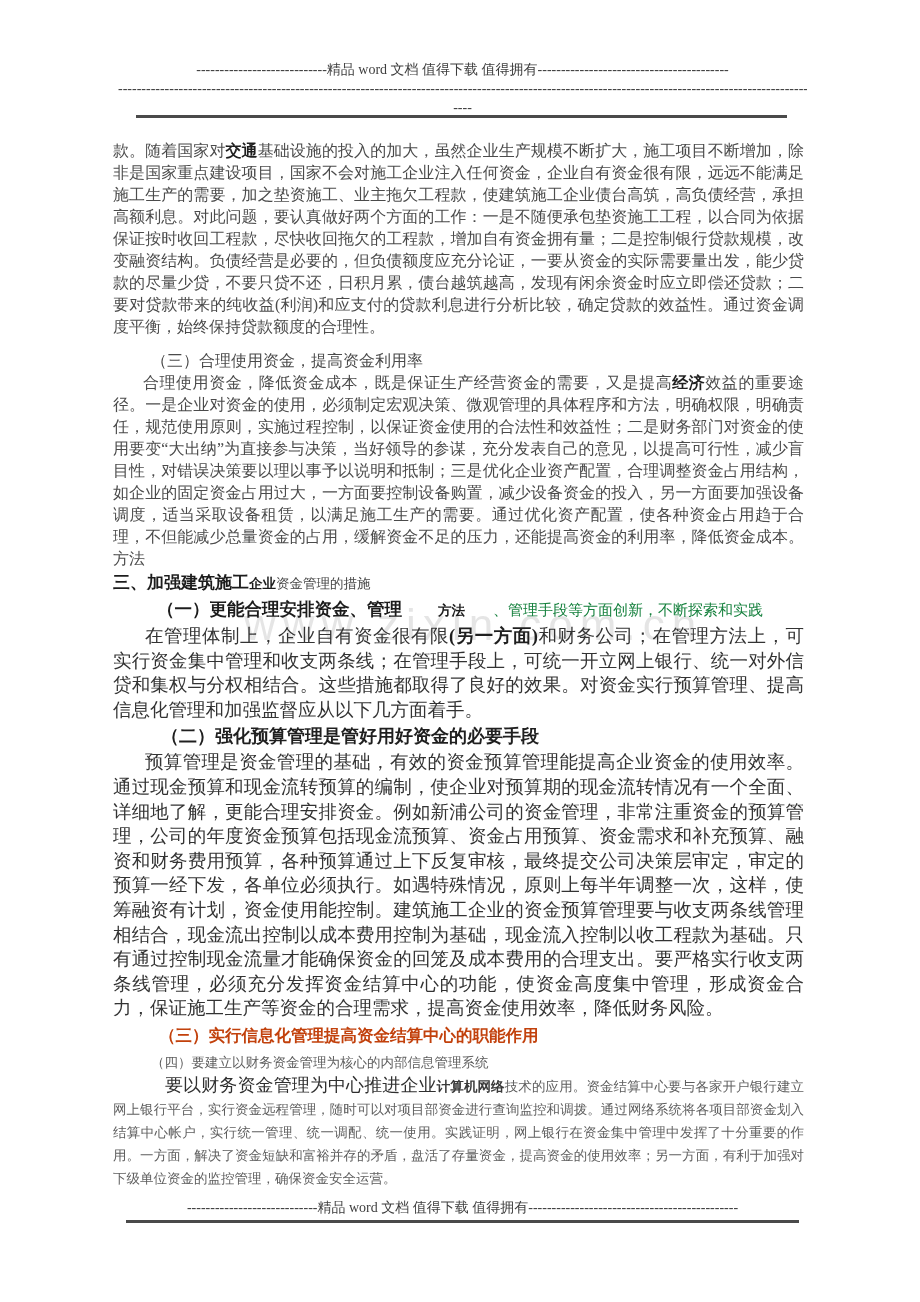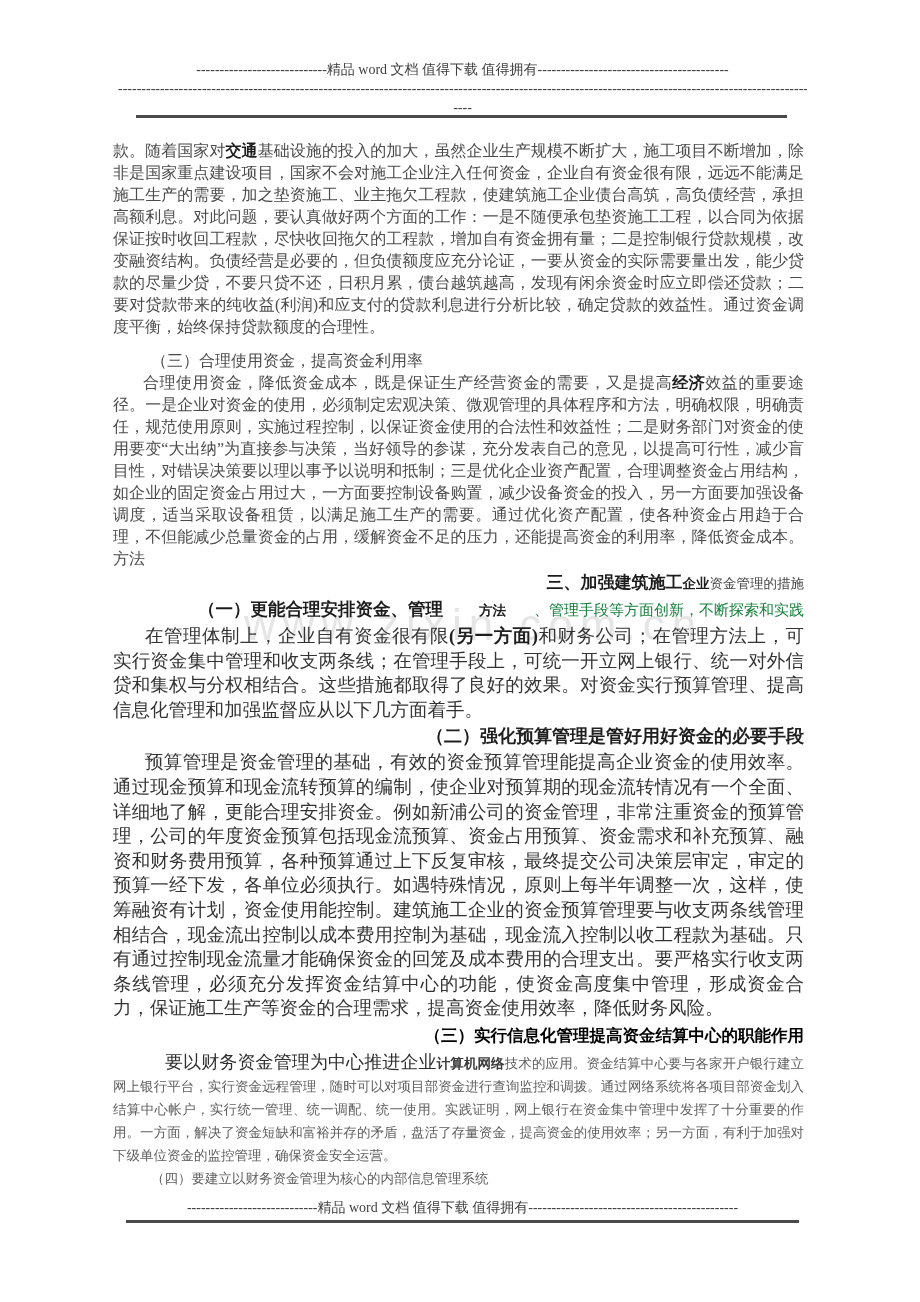--- a/index.html
+++ b/index.html
@@ -21,38 +21,38 @@
   .hdr{
     position:absolute;left:118px;right:113px;top:60px;z-index:1;
     text-align:center;color:#3e3e3e;font-size:14px;line-height:19px;
   }
   .hdr-rule{
     position:absolute;left:136px;right:133px;top:115px;z-index:1;
     border-top:3px solid #4a4a4a;
   }
   .hline2{white-space:nowrap;overflow:hidden;}
   .content{position:absolute;left:113px;right:116px;top:140px;z-index:1;}
-  p{margin:0;padding:0;text-align:right;}
+  p{margin:0;padding:0;}
   .t14{font-size:16px;line-height:22px;color:#4b4b4b;text-align:justify;}
   .t18{font-size:18.5px;line-height:24.6px;color:#333333;text-align:justify;}
   .t13{font-size:13.5px;line-height:23px;color:#5e5e5e;text-align:justify;}
   .ind-p2{text-indent:38px;margin-top:12px;}
   .ind-p3{text-indent:30px;}
   .ind-p4{text-indent:32px;}
   .ind-p6{text-indent:52px;}
   .ind-p7{text-indent:38px;}
   .bold{font-weight:bold;color:#1f1f1f;}
   .h1{font-size:17px;font-weight:bold;color:#1c1c1c;line-height:25px;}
   .h1 .mid{font-size:13.5px;}
   .h1 .tail{font-size:13.5px;font-weight:normal;color:#474747;}
   .h2{font-size:17.5px;font-weight:bold;color:#1c1c1c;line-height:27px;text-indent:44px;}
   .h2 .mid{font-size:13.5px;margin-left:36px;}
   .h2 .tail{font-size:15px;font-weight:normal;color:#15803d;margin-left:28px;}
   .h3{font-size:18px;font-weight:bold;color:#1f1f1f;line-height:28px;text-indent:48px;}
-  .h4{font-size:16.5px;font-weight:bold;color:#000000;line-height:30px;text-indent:46px;}
+  .h4{font-size:16.5px;font-weight:bold;color:#c2410c;line-height:30px;text-indent:46px;}
   .p6lead{font-size:18px;color:#2f2f2f;}
   .p6bold{font-weight:bold;color:#3a3a3a;}
   .ftr{
     position:absolute;left:126px;right:121px;top:1198px;z-index:1;
     text-align:center;color:#3e3e3e;font-size:14px;line-height:19px;
     border-bottom:3px solid #4a4a4a;padding-bottom:3px;
   }
 </style>
 </head>
 <body>
@@ -81,23 +81,23 @@
     <p class="h2"><span>（一）更能合理安排资金、管理</span><span class="mid">方法</span><span class="tail">、管理手段等方面创新，不断探索和实践</span></p>
 
     <p class="t18 ind-p4"><span>在管理体制上，企业自有资金很有限</span><span class="bold">(另一方面)</span><span>和财务公司；在管理方法上，可实行资金集中管理和收支两条线；在管理手段上，可统一开立网上银行、统一对外信贷和集权与分权相结合。这些措施都取得了良好的效果。对资金实行预算管理、提高信息化管理和加强监督应从以下几方面着手。</span></p>
 
     <p class="h3">（二）强化预算管理是管好用好资金的必要手段</p>
 
     <p class="t18 ind-p4">预算管理是资金管理的基础，有效的资金预算管理能提高企业资金的使用效率。通过现金预算和现金流转预算的编制，使企业对预算期的现金流转情况有一个全面、详细地了解，更能合理安排资金。例如新浦公司的资金管理，非常注重资金的预算管理，公司的年度资金预算包括现金流预算、资金占用预算、资金需求和补充预算、融资和财务费用预算，各种预算通过上下反复审核，最终提交公司决策层审定，审定的预算一经下发，各单位必须执行。如遇特殊情况，原则上每半年调整一次，这样，使筹融资有计划，资金使用能控制。建筑施工企业的资金预算管理要与收支两条线管理相结合，现金流出控制以成本费用控制为基础，现金流入控制以收工程款为基础。只有通过控制现金流量才能确保资金的回笼及成本费用的合理支出。要严格实行收支两条线管理，必须充分发挥资金结算中心的功能，使资金高度集中管理，形成资金合力，保证施工生产等资金的合理需求，提高资金使用效率，降低财务风险。</p>
 
     <p class="h4">（三）实行信息化管理提高资金结算中心的职能作用</p>
 
+    <p class="t13 ind-p7">（四）要建立以财务资金管理为核心的内部信息管理系统</p>
+
     <p class="t13 ind-p6"><span class="p6lead">要以财务资金管理为中心推进企业</span><span class="p6bold">计算机网络</span><span>技术的应用。</span><span>资金结算中心要与各家开户银行建立网上银行平台，实行资金远程管理，随时可以对项目部资金进行查询监控和调拨。通过网络系统将各项目部资金划入结算中心帐户，实行统一管理、统一调配、统一使用。实践证明，网上银行在资金集中管理中发挥了十分重要的作用。一方面，解决了资金短缺和富裕并存的矛盾，盘活了存量资金，提高资金的使用效率；另一方面，有利于加强对下级单位资金的监控管理，确保资金安全运营。</span></p>
-
-    <p class="t13 ind-p7">（四）要建立以财务资金管理为核心的内部信息管理系统</p>
 
   </div>
 
   <div class="ftr">
     <div>----------------------------精品 word 文档 值得下载 值得拥有---------------------------------------------</div>
   </div>
 
 </div>
 
 </body></html>

